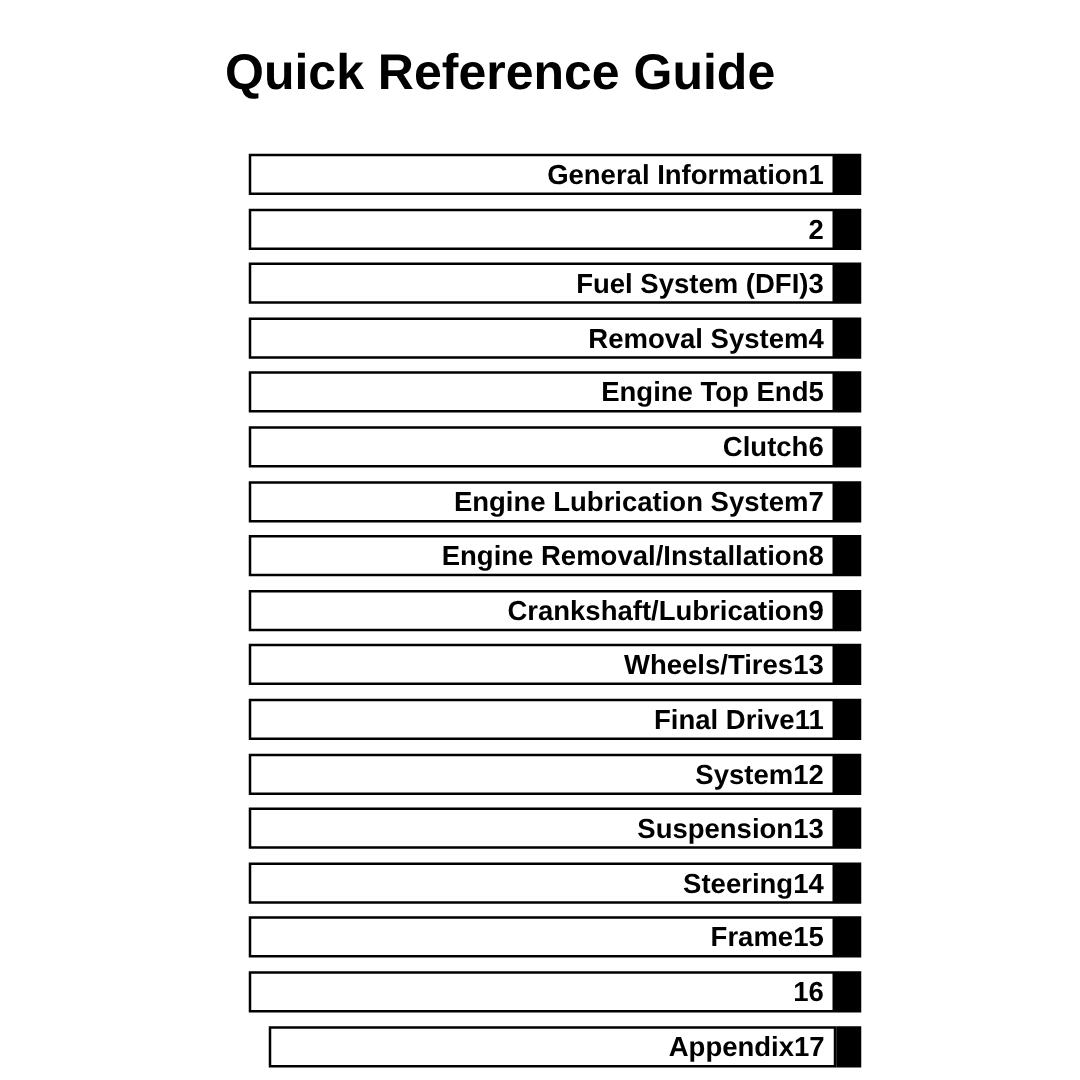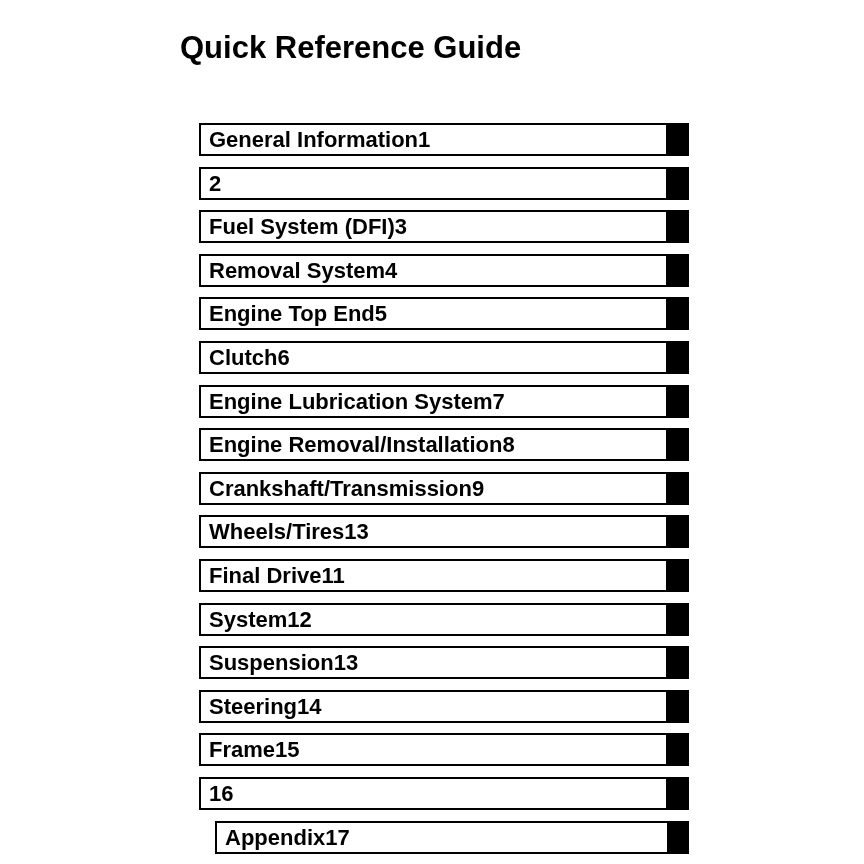--- a/index.html
+++ b/index.html
@@ -14,21 +14,21 @@
   .page {
     position: relative;
     width: 864px;
     height: 864px;
     background: #ffffff;
   }
   .page-title {
     position: absolute;
     left: 180px;
     top: 9px;
-    font-size: 31px;
+    font-size: 40px;
     font-weight: bold;
     color: #000000;
     letter-spacing: 0px;
     white-space: nowrap;
   }
   .toc {
     position: absolute;
     left: 199px;
     top: 123px;
     width: 490px;
@@ -40,21 +40,21 @@
     margin-bottom: 10.6px;
   }
   .toc-row:last-child { margin-bottom: 0; margin-left: 16px; }
   .entry-box {
     box-sizing: border-box;
     width: 469px;
     border: 2px solid #000000;
     background: #ffffff;
     display: flex;
     align-items: center;
-    justify-content: flex-start;
+    justify-content: flex-end;
     padding: 0 7px 0 8px;
   }
   .entry-label {
     font-size: 22px;
     font-weight: bold;
     color: #000000;
     white-space: nowrap;
     line-height: 1;
     padding-top: 1px;
   }
@@ -137,21 +137,21 @@
     <div class="toc-row">
       <div class="entry-box">
         <span class="entry-label">Engine Removal/Installation</span>
         <span class="entry-number">8</span>
       </div>
       <div class="chapter-tab"></div>
     </div>
 
     <div class="toc-row">
       <div class="entry-box">
-        <span class="entry-label">Crankshaft/Transmission</span>
+        <span class="entry-label">Crankshaft/Lubrication</span>
         <span class="entry-number">9</span>
       </div>
       <div class="chapter-tab"></div>
     </div>
 
     <div class="toc-row">
       <div class="entry-box">
         <span class="entry-label">Wheels/Tires</span>
         <span class="entry-number">13</span>
       </div>

